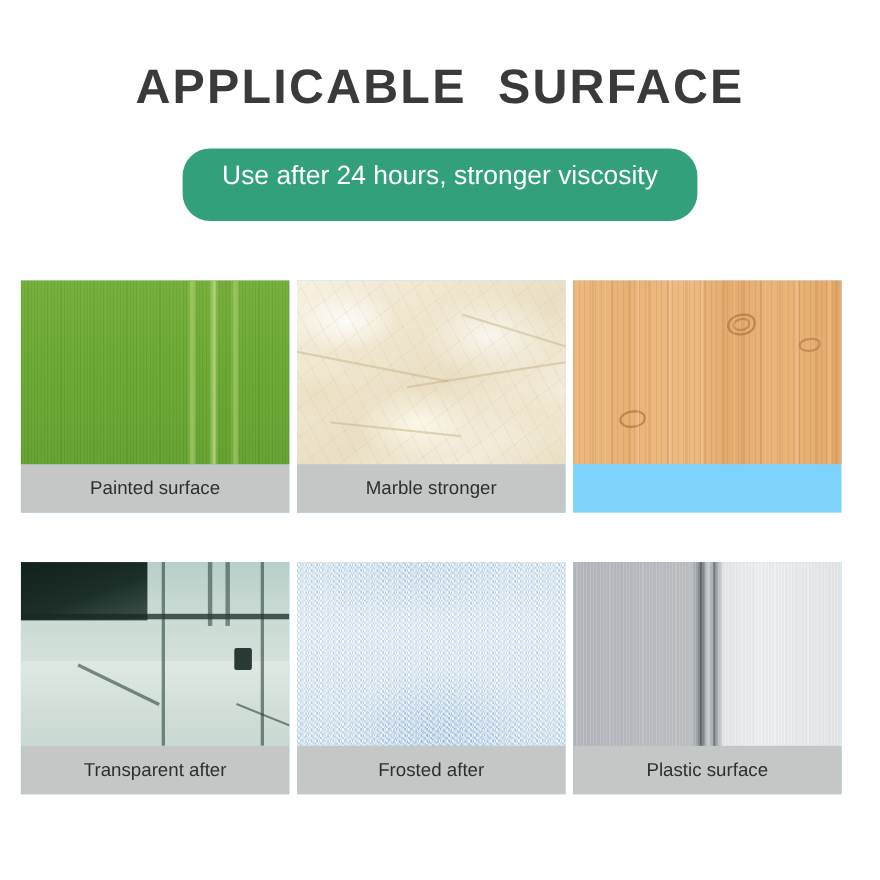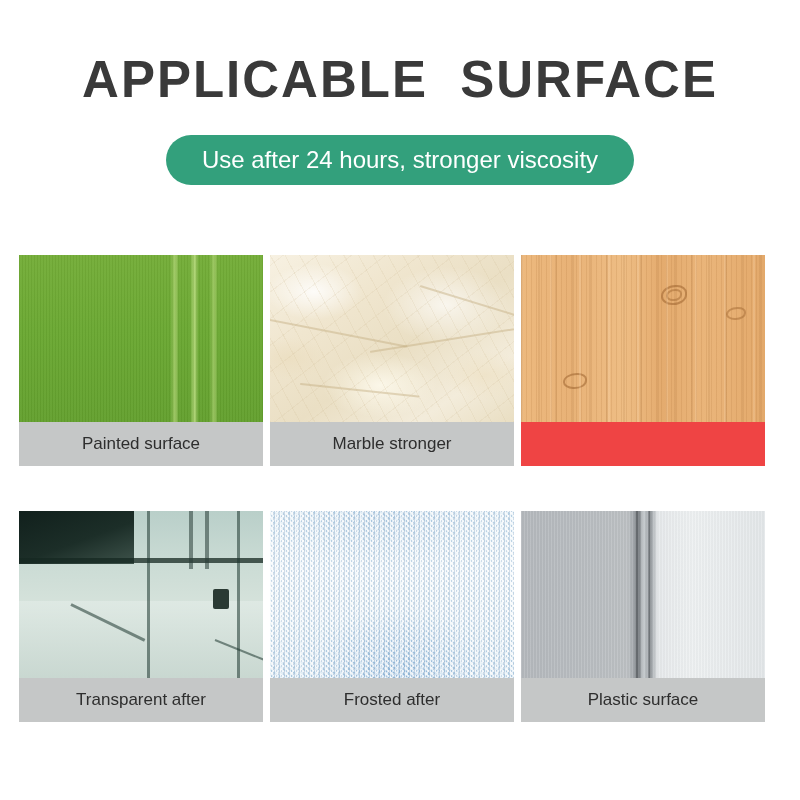--- a/index.html
+++ b/index.html
@@ -9,58 +9,58 @@
     font-family:"Liberation Sans","DejaVu Sans",sans-serif;
     overflow:hidden;
     position:relative;
   }
 
   
   .page-title{
     position:absolute;
     left:0;top:52px;width:800px;
     text-align:center;
-    font-size:51px;
+    font-size:44px;
     font-weight:bold;
     color:#3a3a3a;
     letter-spacing:2.0px;
     line-height:56px;
     white-space:pre;
   }
 
   .badge-wrap{
     position:absolute;
     left:0;top:135px;width:800px;
     text-align:center;
   }
   .badge{
     display:inline-block;
     background:#33a07c;
     color:#ffffff;
     font-size:24px;
     line-height:50px;
-    height:50px;
+    height:66px;
     padding:0 36px;
     border-radius:25px;
     white-space:nowrap;
   }
 
   
   .grid{
     position:absolute;
     left:19px;top:255px;
     width:746px;
     display:grid;
     grid-template-columns:repeat(3,244px);
     grid-column-gap:7px;
     grid-row-gap:45px;
   }
   .card{
     width:244px;
-    background:#ef4444;
+    background:#7dd3fc;
   }
   .thumb{
     position:relative;
     width:244px;height:167px;
     overflow:hidden;
     background:#ddd;
   }
   .caption{
     height:44px;
     background:#c5c7c7;

